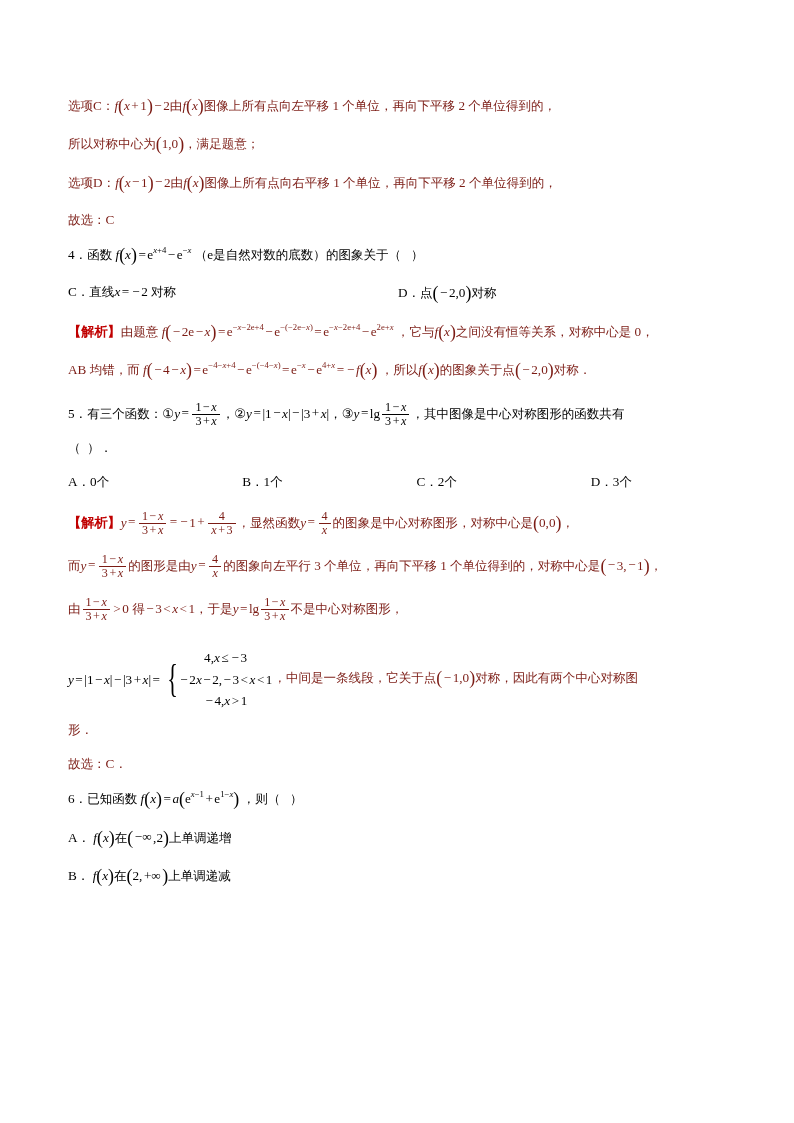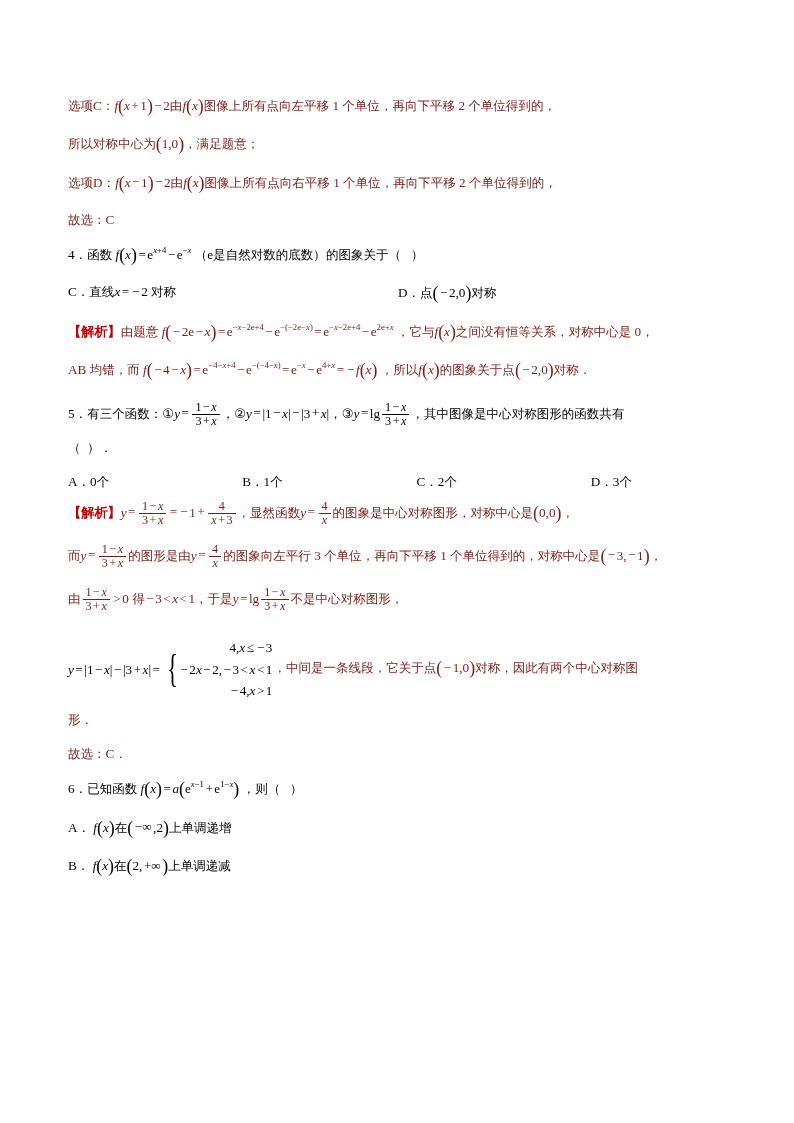--- a/index.html
+++ b/index.html
@@ -47,21 +47,21 @@
     font-size: 13.2px;
     line-height: 1.0;
     margin: 0 0 21px 0;
   }
   .optrow .col  { width: 50%; white-space: nowrap; }
   .optrow.q4 .col:first-child { width: 330px; }
   .opt4col {
     display: flex;
     font-size: 13.2px;
     line-height: 1.0;
-    margin: 0 0 11px 0;
+    margin: 0 0 21px 0;
     gap: 37px;
   }
   .opt4col .col { width: 25%; white-space: nowrap; }
 
   
   .m       { font-family: "Liberation Serif","DejaVu Serif",serif; }
   .mi      { font-style: italic; }
   .mn      { font-style: normal; }
   .mop     { font-style: normal; padding: 0 1.5px; }
   sup.e    { font-size: 0.66em; vertical-align: super; font-style: italic; line-height: 0; }
@@ -94,21 +94,21 @@
     line-height: 0.76;
     font-style: normal;
     transform: scaleX(0.55);
     display: inline-block;
     margin-right: -3px;
   }
   .piece .cases {
     display: inline-block;
     line-height: 1.62;
     font-size: 1em;
-    text-align: right;
+    text-align: center;
   }
   .piece .cases .case { display: block; white-space: nowrap; }
 
   .pieceline {
     font-size: 13.2px;
     line-height: 1.0;
     margin: 0 0 12px 0;
     white-space: nowrap;
     display: flex;
     align-items: center;

